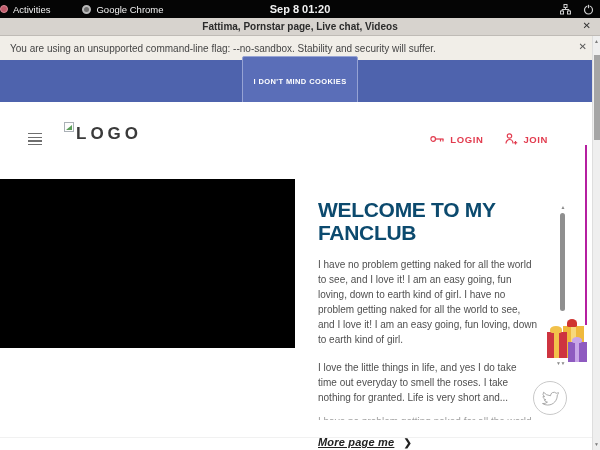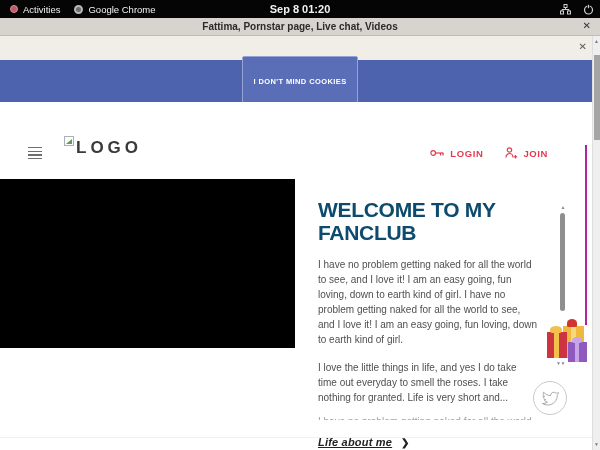--- a/index.html
+++ b/index.html
@@ -4,21 +4,21 @@
 <style>
   * { margin:0; padding:0; box-sizing:border-box; }
   html,body { width:600px; height:450px; overflow:hidden; background:#fff;
               font-family:"Liberation Sans", sans-serif; }
   .stage { position:relative; width:600px; height:450px; }
 
   
   .topbar { position:absolute; left:0; top:0; width:600px; height:18px;
             background:#050505; color:#f2f2f2; display:flex; align-items:center;
             font-size:9.5px; }
-  .topbar .left { display:flex; align-items:center; gap:14px; padding-left:10px; }
+  .topbar .left { display:flex; align-items:center; gap:32px; }
   .activities, .appmenu { display:flex; align-items:center; gap:5px; cursor:default; }
   .act-dot { width:8px; height:8px; border-radius:50%; background:#c05a6a; border:1px solid #d98d98; }
   .chrome-ico { width:9px; height:9px; border-radius:50%; border:2px solid #b9b9b9; background:#6e6e6e; }
   .clock { position:absolute; left:0; right:0; text-align:center; font-weight:700; font-size:11px; }
   .tray { position:absolute; right:6px; top:0; height:18px; display:flex; align-items:center; gap:12px; }
 
   
   .titlebar { position:absolute; left:0; top:18px; width:600px; height:18px;
               background:#d7d3ce; border-bottom:1px solid #bfbbb6;
               display:flex; align-items:center; justify-content:center;
@@ -35,21 +35,21 @@
   .cookiebar { position:absolute; left:0; top:60px; width:600px; height:42px;
                background:#4e63ad; display:flex; align-items:center; justify-content:center; gap:12px; }
   .cookie-msg { color:#e3e8f6; font-size:9px; }
   .cookie-btn { background:#5a6eb8; border:1px solid #96a3d4; color:#fff;
                 font-size:7.5px; font-weight:700; letter-spacing:.4px;
                 padding:20px 10px; border-radius:2px; cursor:pointer; }
 
   
   .page { position:absolute; left:0; top:102px; width:592px; height:348px; background:#fff; }
 
-  .site-header { position:absolute; left:0; top:14px; width:592px; height:77px; background:#fff; }
+  .site-header { position:absolute; left:0; top:0; width:592px; height:77px; background:#fff; }
   .hamburger { position:absolute; left:28px; top:31px; width:14px; cursor:pointer; }
   .hamburger i { display:block; height:1.4px; background:#6f6f6f; margin-bottom:2.2px; }
   .logo-wrap { position:absolute; left:64px; top:20px; display:flex; align-items:flex-end; cursor:pointer; }
   .broken-img { width:10px; height:10px; border:1px solid #aab0b6; position:relative; margin-bottom:12px; background:#fdfdfd; }
   .broken-img:after { content:""; position:absolute; left:1px; bottom:1px; width:0; height:0;
                       border-left:6px solid transparent; border-bottom:5px solid #5a9e58; }
   .logo-text { font-size:17px; font-weight:700; letter-spacing:4px; color:#3a3a3a; margin-left:2px; }
   .auth { position:absolute; right:44px; top:31px; display:flex; gap:22px; align-items:center; }
   .auth a { display:flex; align-items:center; gap:5px; font-size:9.5px; font-weight:700;
             letter-spacing:.6px; text-decoration:none; cursor:pointer; }
@@ -137,20 +137,21 @@
       </span>
     </div>
   </div>
 
   <div class="titlebar">
     <span>Fattima, Pornstar page, Live chat, Videos</span>
     <span class="close">✕</span>
   </div>
 
   <div class="warnbar">
+    <span>You are using an unsupported command-line flag: --no-sandbox. Stability and security will suffer.</span>
     <span class="close">✕</span>
   </div>
 
   <div class="cookiebar">
     <button class="cookie-btn">I DON'T MIND COOKIES</button>
   </div>
 
   <div class="page">
 
     <div class="site-header">
@@ -191,21 +192,21 @@
     </div>
 
     <div class="video-box"></div>
 
     <div class="welcome">
       <h1>WELCOME TO MY FANCLUB</h1>
       <p>I have no problem getting naked for all the world to see, and I love it! I am an easy going, fun loving, down to earth kind of girl. I have no problem getting naked for all the world to see, and I love it! I am an easy going, fun loving, down to earth kind of girl.</p>
       <p>I love the little things in life, and yes I do take time out everyday to smell the roses. I take nothing for granted. Life is very short and...</p>
       <div class="clip-line">I have no problem getting naked for all the world to see, and I love it! I am an</div>
       <div class="more">
-        <span class="lbl">Life about me</span>
+        <span class="lbl">More page me</span>
         <span class="chev">❯</span>
       </div>
     </div>
 
     <div class="panel-sb">
       <span class="arr" style="top:0">▲</span>
       <span class="thumb"></span>
       <span class="arr" style="bottom:0">▼</span>
     </div>
 

